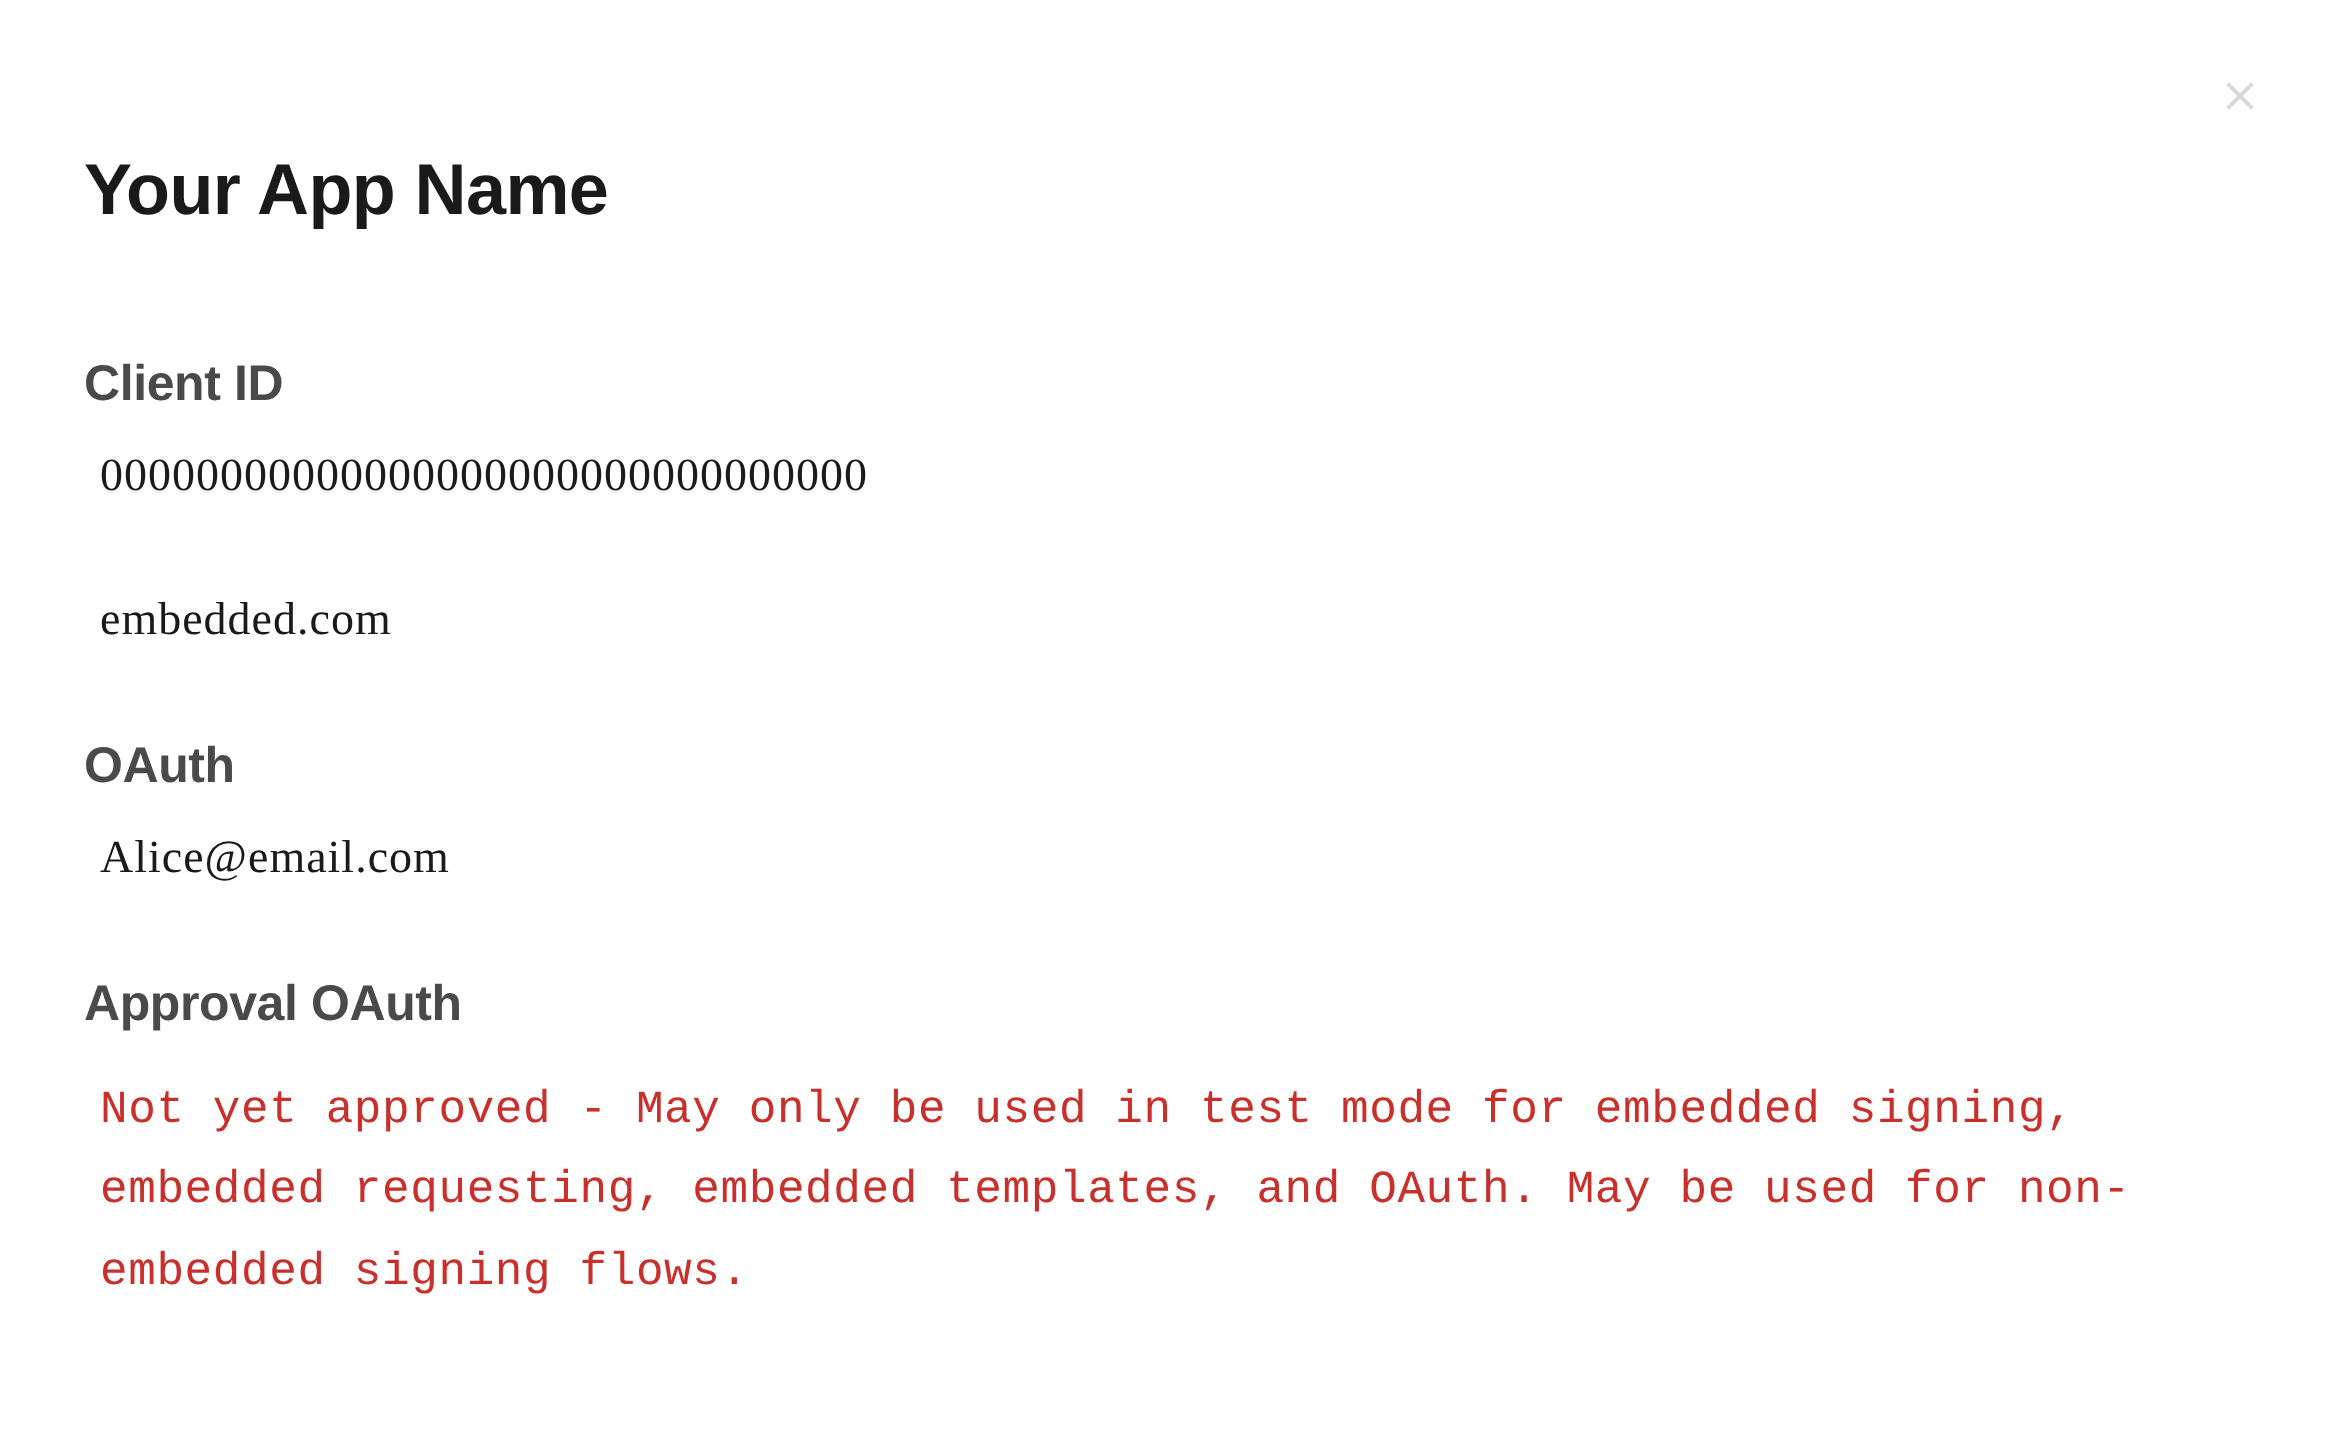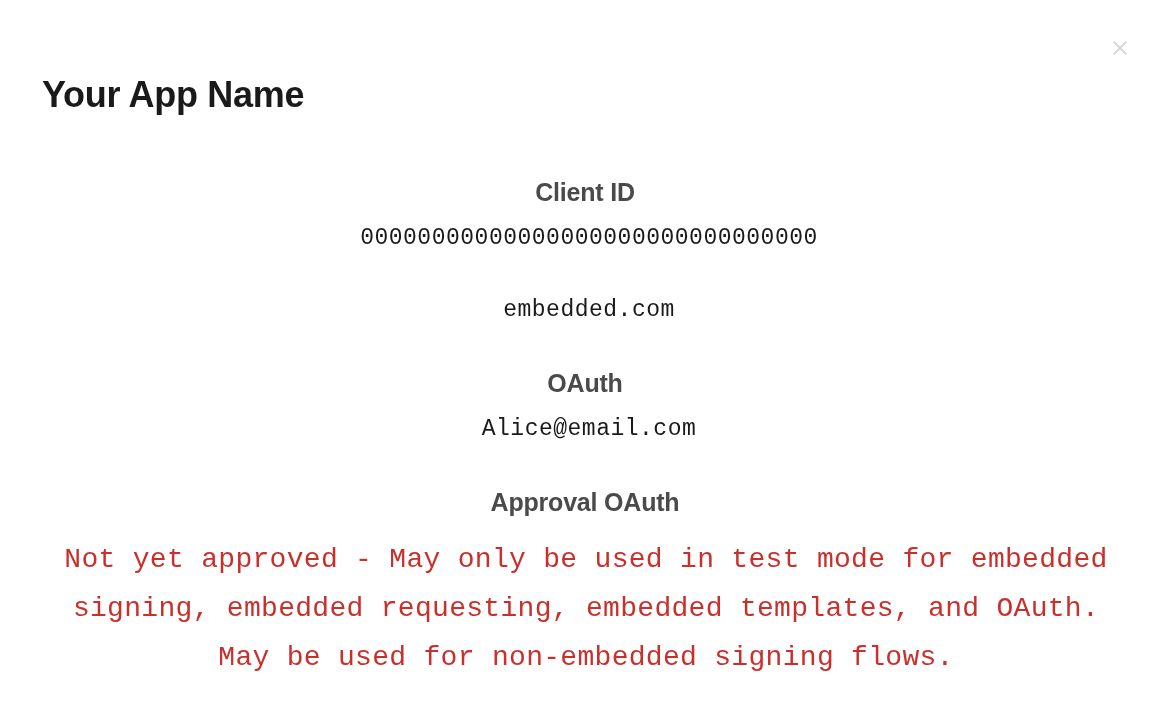--- a/index.html
+++ b/index.html
@@ -34,39 +34,38 @@
     .app-title {
       font-size: 36px;
       font-weight: 700;
       color: #1a1a1a;
       margin-top: 34px;
       margin-bottom: 62px;
       letter-spacing: -0.3px;
     }
     .field-group {
       margin-bottom: 46px;
-      text-align: center;
     }
     .field-label {
       font-size: 25px;
       font-weight: 600;
       color: #4a4a4a;
       margin-bottom: 18px;
       letter-spacing: -0.2px;
     }
     .field-value {
-      font-family: Liberation Mono, monospace;
+      font-family: Liberation Serif, serif;
       font-size: 23px;
       color: #1a1a1a;
       padding-left: 8px;
       letter-spacing: 0.5px;
     }
     .status-value {
       font-family: "SFMono-Regular", Menlo, Consolas, "Liberation Mono", Courier, monospace;
-      font-size: 28px;
+      font-size: 23px;
       color: #c9302c;
       padding-left: 8px;
       line-height: 1.75;
       letter-spacing: 0.3px;
       max-width: 1080px;
     }
   </style>
 </head>
 <body>
 

